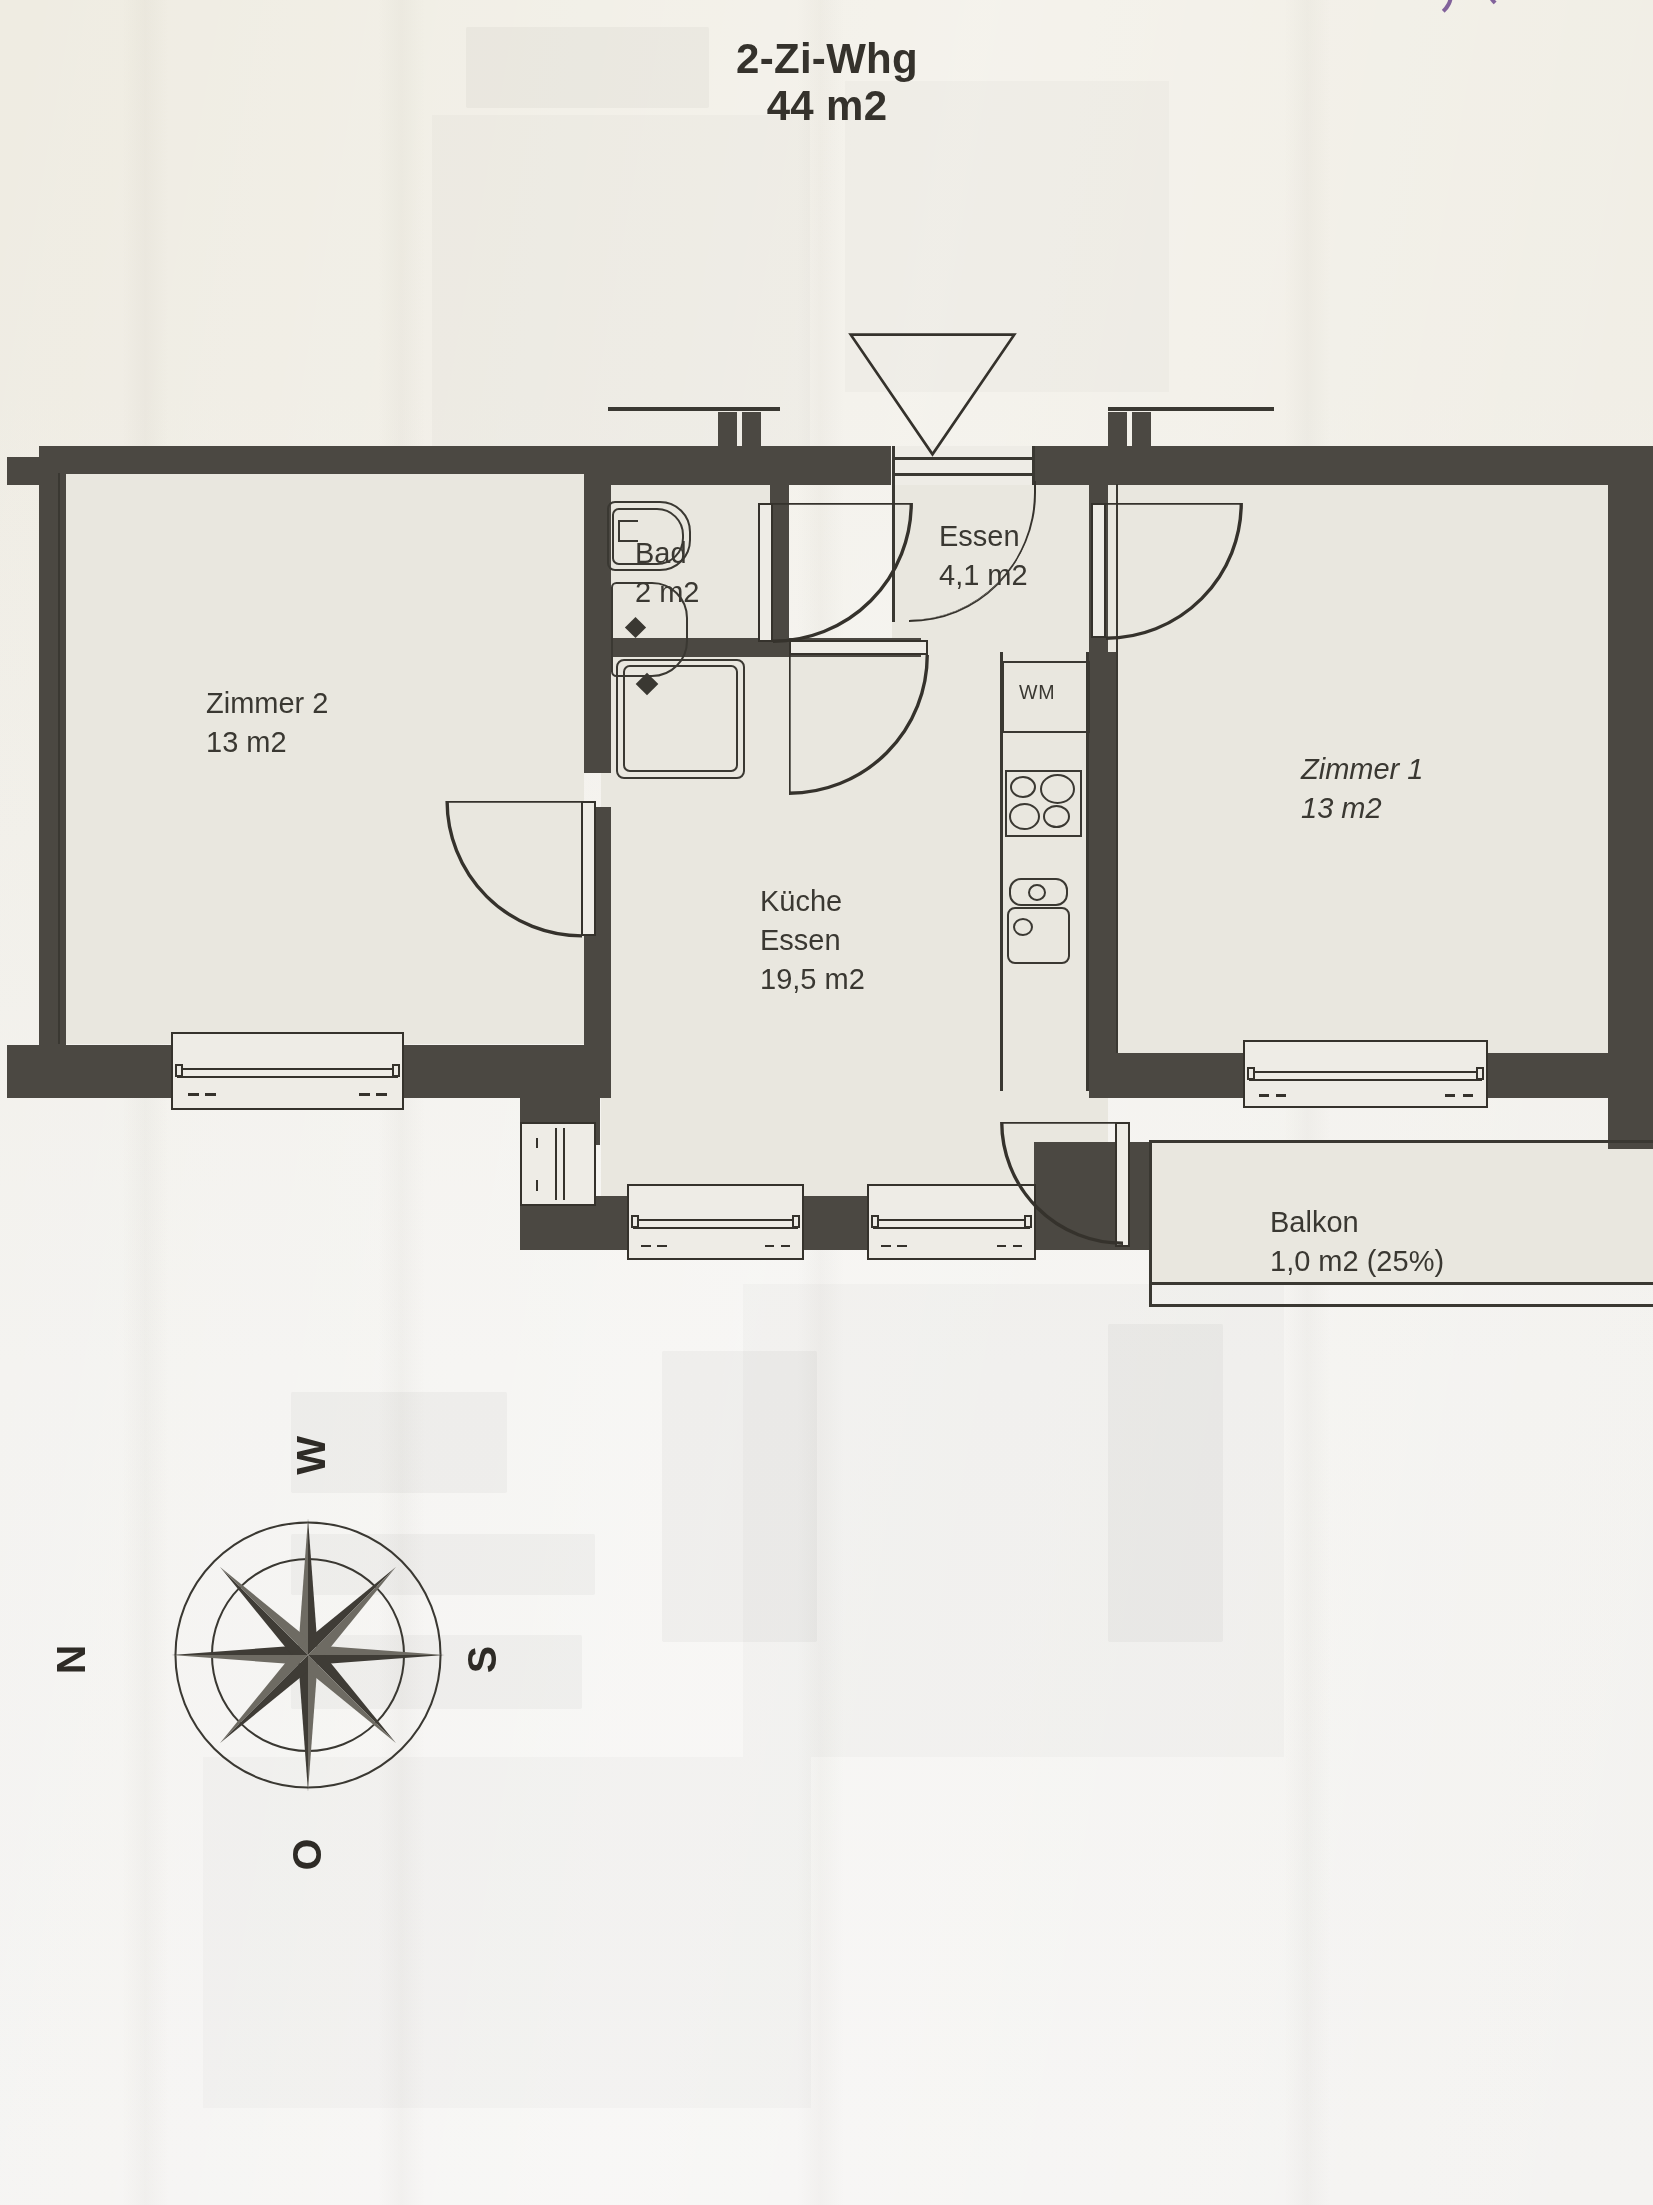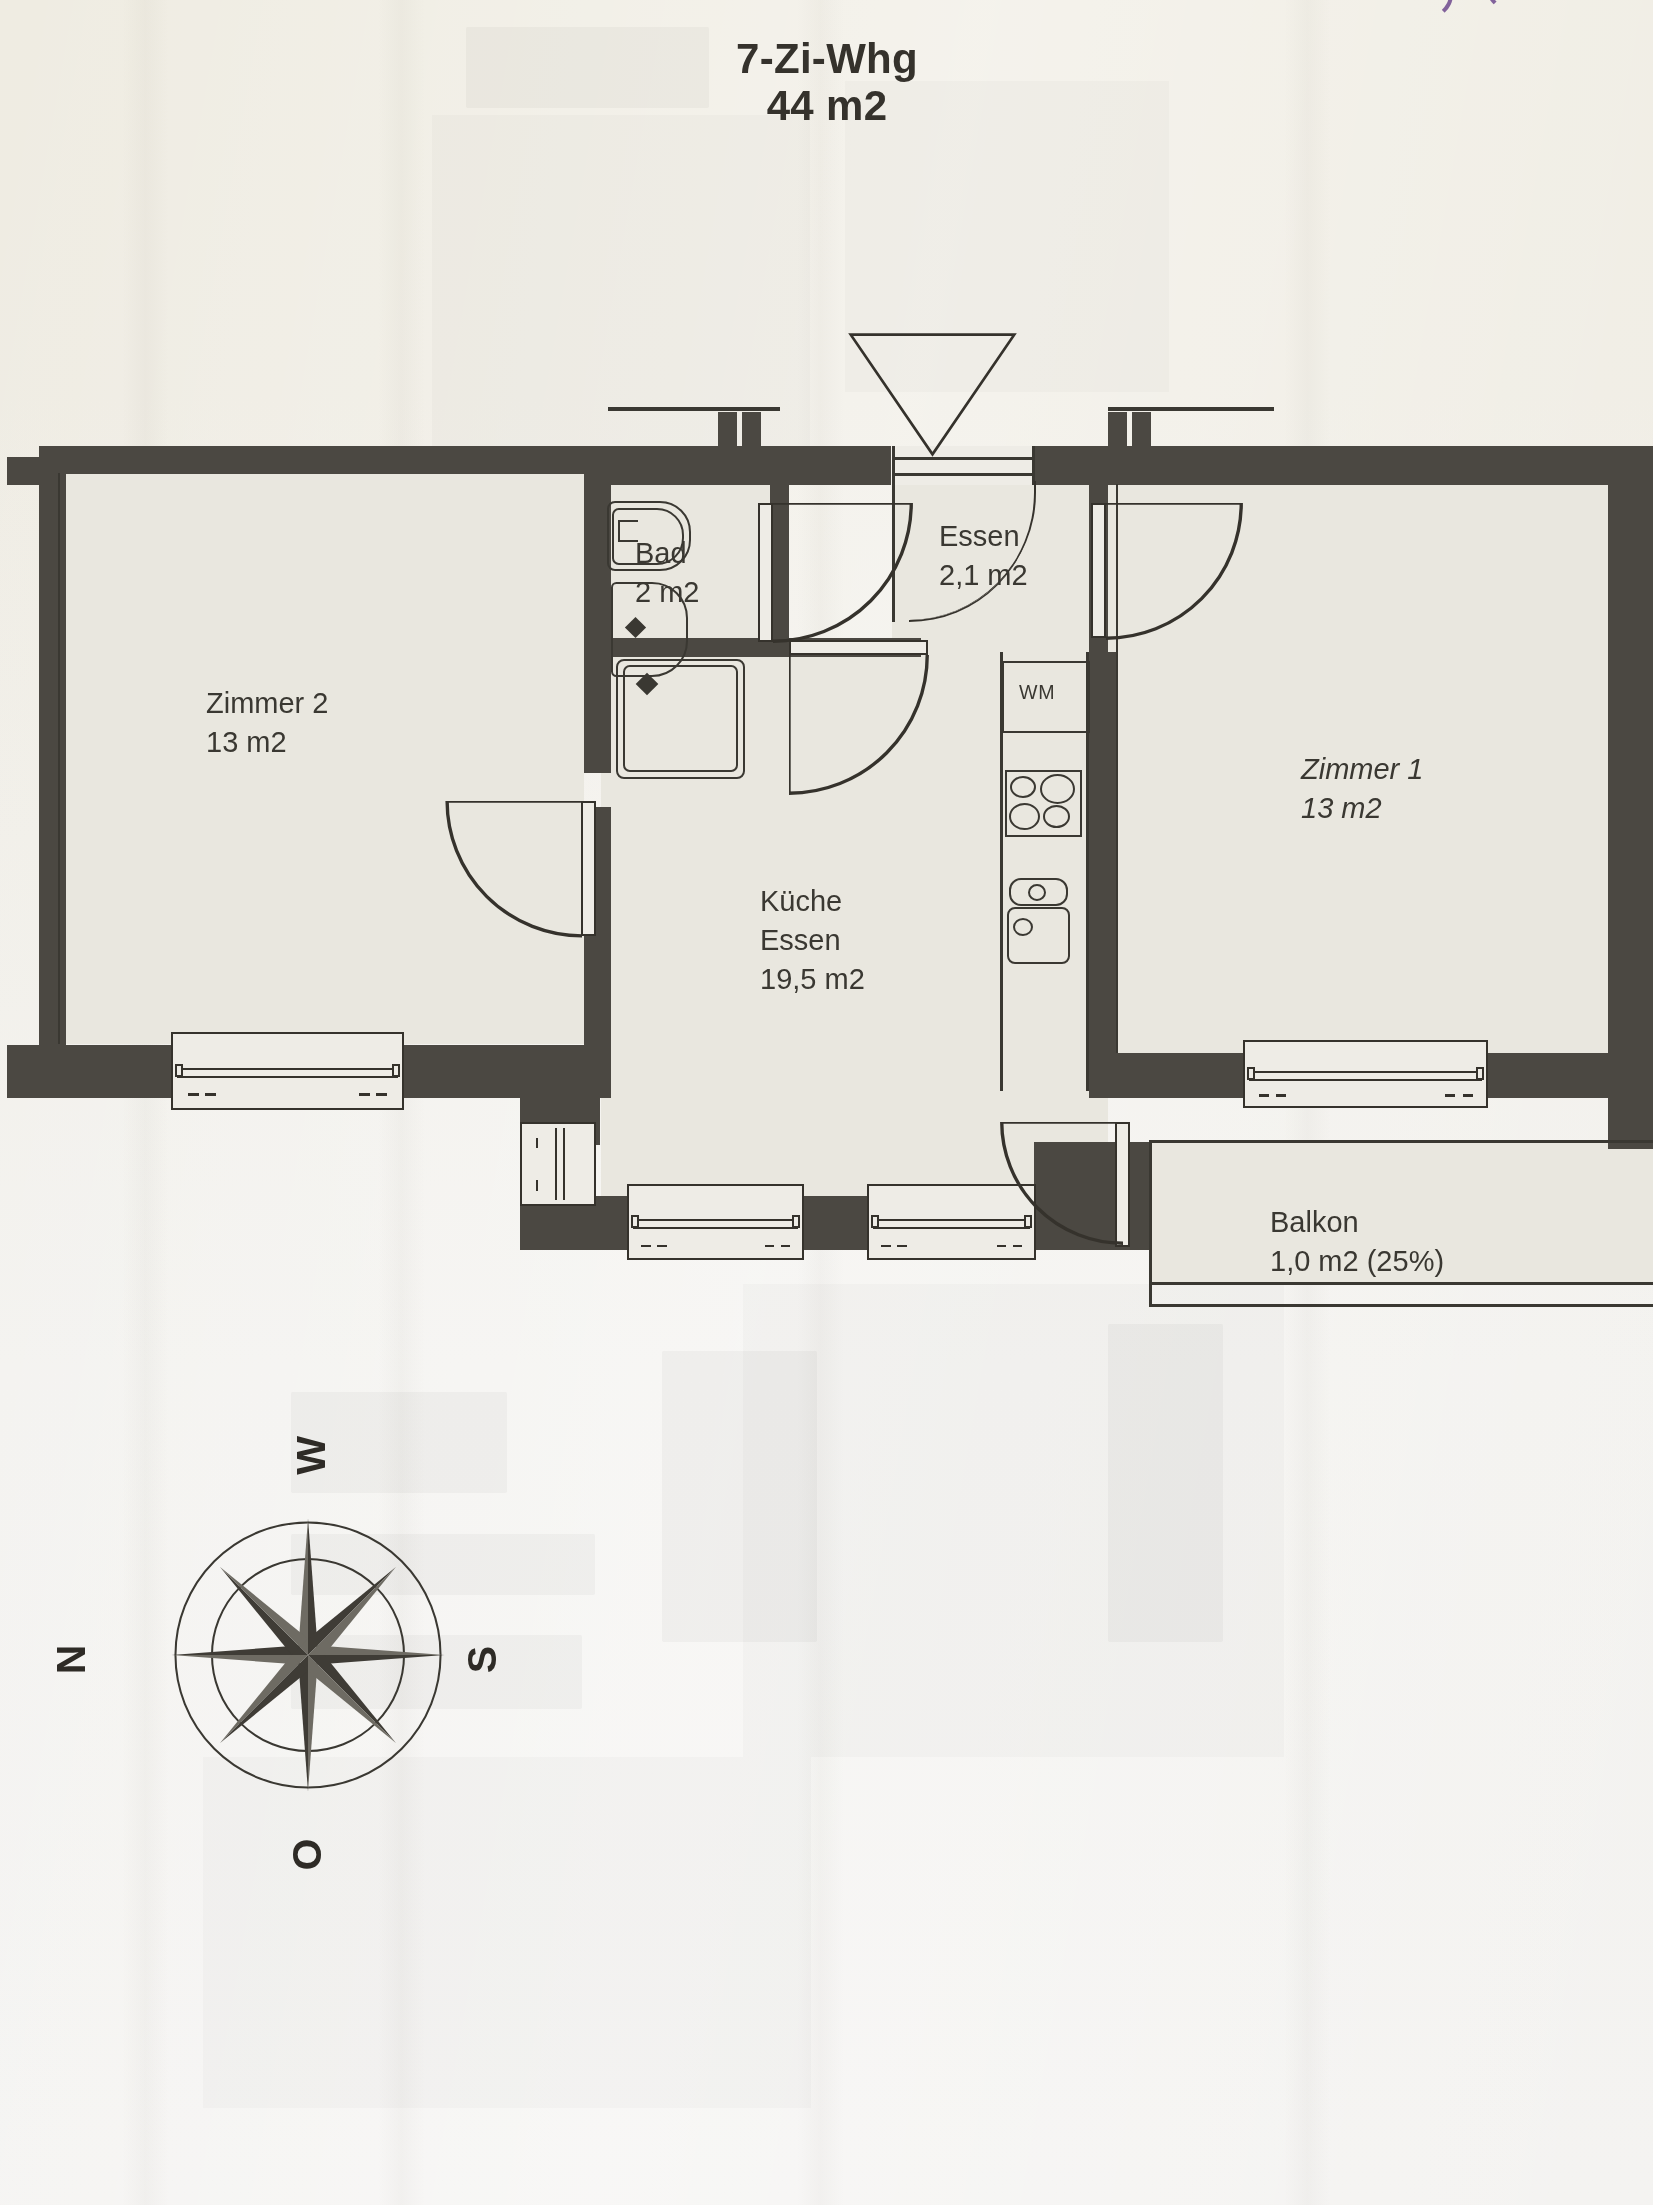--- a/index.html
+++ b/index.html
@@ -80,21 +80,21 @@
 <div class="bleed" style="left:291px;top:1635px;width:291px;height:74px;"></div>
 <div class="bleed" style="left:662px;top:1351px;width:155px;height:291px;"></div>
 <div class="bleed" style="left:1108px;top:1324px;width:115px;height:318px;"></div>
 <div class="bleed2" style="left:203px;top:1757px;width:608px;height:351px;"></div>
 <div class="bleed2" style="left:743px;top:1284px;width:541px;height:473px;"></div>
 
 <div class="pen" style="left:1392px;top:-32px;width:53px;height:45px;border-bottom-color:transparent;border-left-color:transparent;"></div>
 <div class="pen" style="left:1486px;top:-38px;width:47px;height:42px;border-bottom-color:transparent;border-right-color:transparent;"></div>
 
 <div id="title">
-  <div>7-Zi-Whg</div>
+  <div>2-Zi-Whg</div>
   <div>44 m2</div>
 </div>
 
 <div id="plan">
 
   <div class="room" style="left:64px;top:473px;width:520px;height:571px;"></div>
   <div class="room" style="left:601px;top:485px;width:169px;height:287px;"></div>
   <div class="room" style="left:892px;top:485px;width:216px;height:172px;"></div>
   <div class="room" style="left:601px;top:652px;width:507px;height:591px;"></div>
   <div class="room" style="left:1000px;top:652px;width:108px;height:439px;"></div>
@@ -270,21 +270,21 @@
     <div>13 m2</div>
   </div>
 
   <div class="rlabel" style="left:635px;top:534px;">
     <div>Bad</div>
     <div>2 m2</div>
   </div>
 
   <div class="rlabel" style="left:939px;top:517px;">
     <div>Essen</div>
-    <div>2,1 m2</div>
+    <div>4,1 m2</div>
   </div>
 
   <div class="rlabel" style="left:760px;top:882px;">
     <div>Küche</div>
     <div>Essen</div>
     <div>19,5 m2</div>
   </div>
 
   <div class="rlabel" style="left:1301px;top:750px;font-style:italic;">
     <div>Zimmer 1</div>

